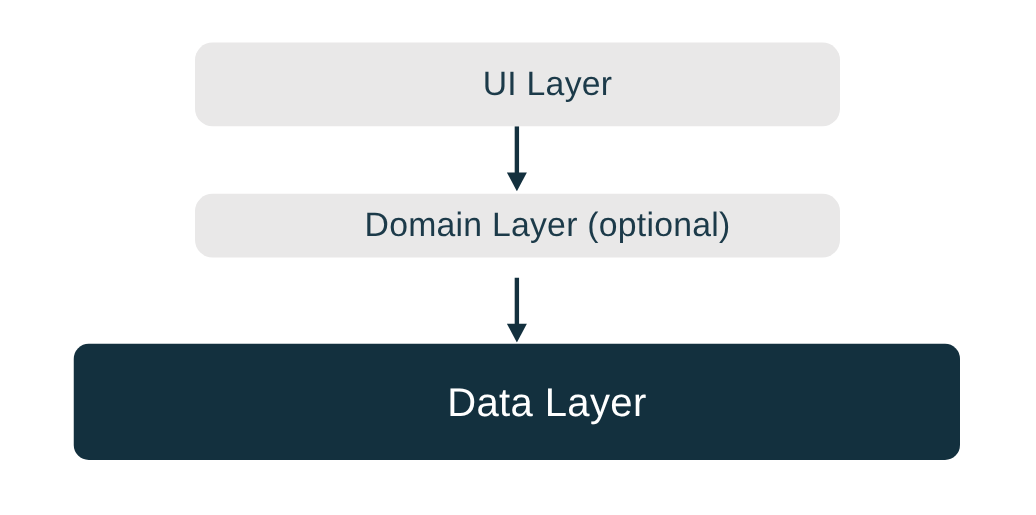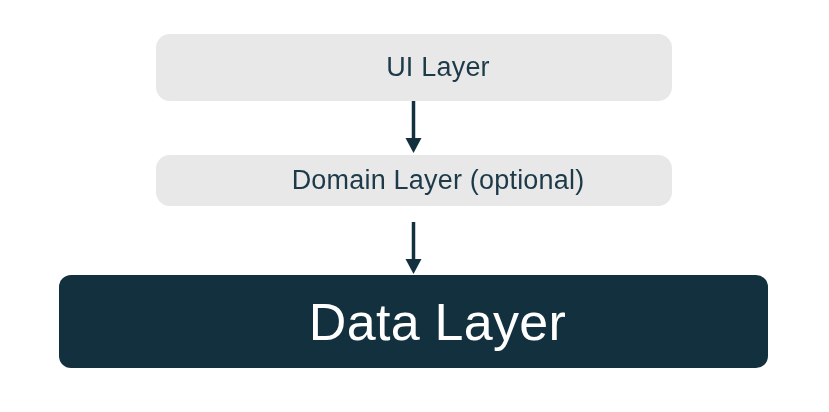--- a/index.html
+++ b/index.html
@@ -36,21 +36,21 @@
     color: var(--ink);
     border-radius: 14px;
     font-size: 27px;
     letter-spacing: 0.2px;
   }
 
   .layer-box.dark {
     background: var(--dark-box);
     color: #ffffff;
     border-radius: 12px;
-    font-size: 52px;
+    font-size: 32px;
     letter-spacing: 0.3px;
   }
 
   #box-ui     { left: 156px; top: 34px;  width: 516px; height: 67px; }
   #box-domain { left: 156px; top: 155px; width: 516px; height: 51px; }
   #box-data   { left: 59px;  top: 275px; width: 709px; height: 93px; }
 
   .arrow {
     position: absolute;
     left: 403px;

